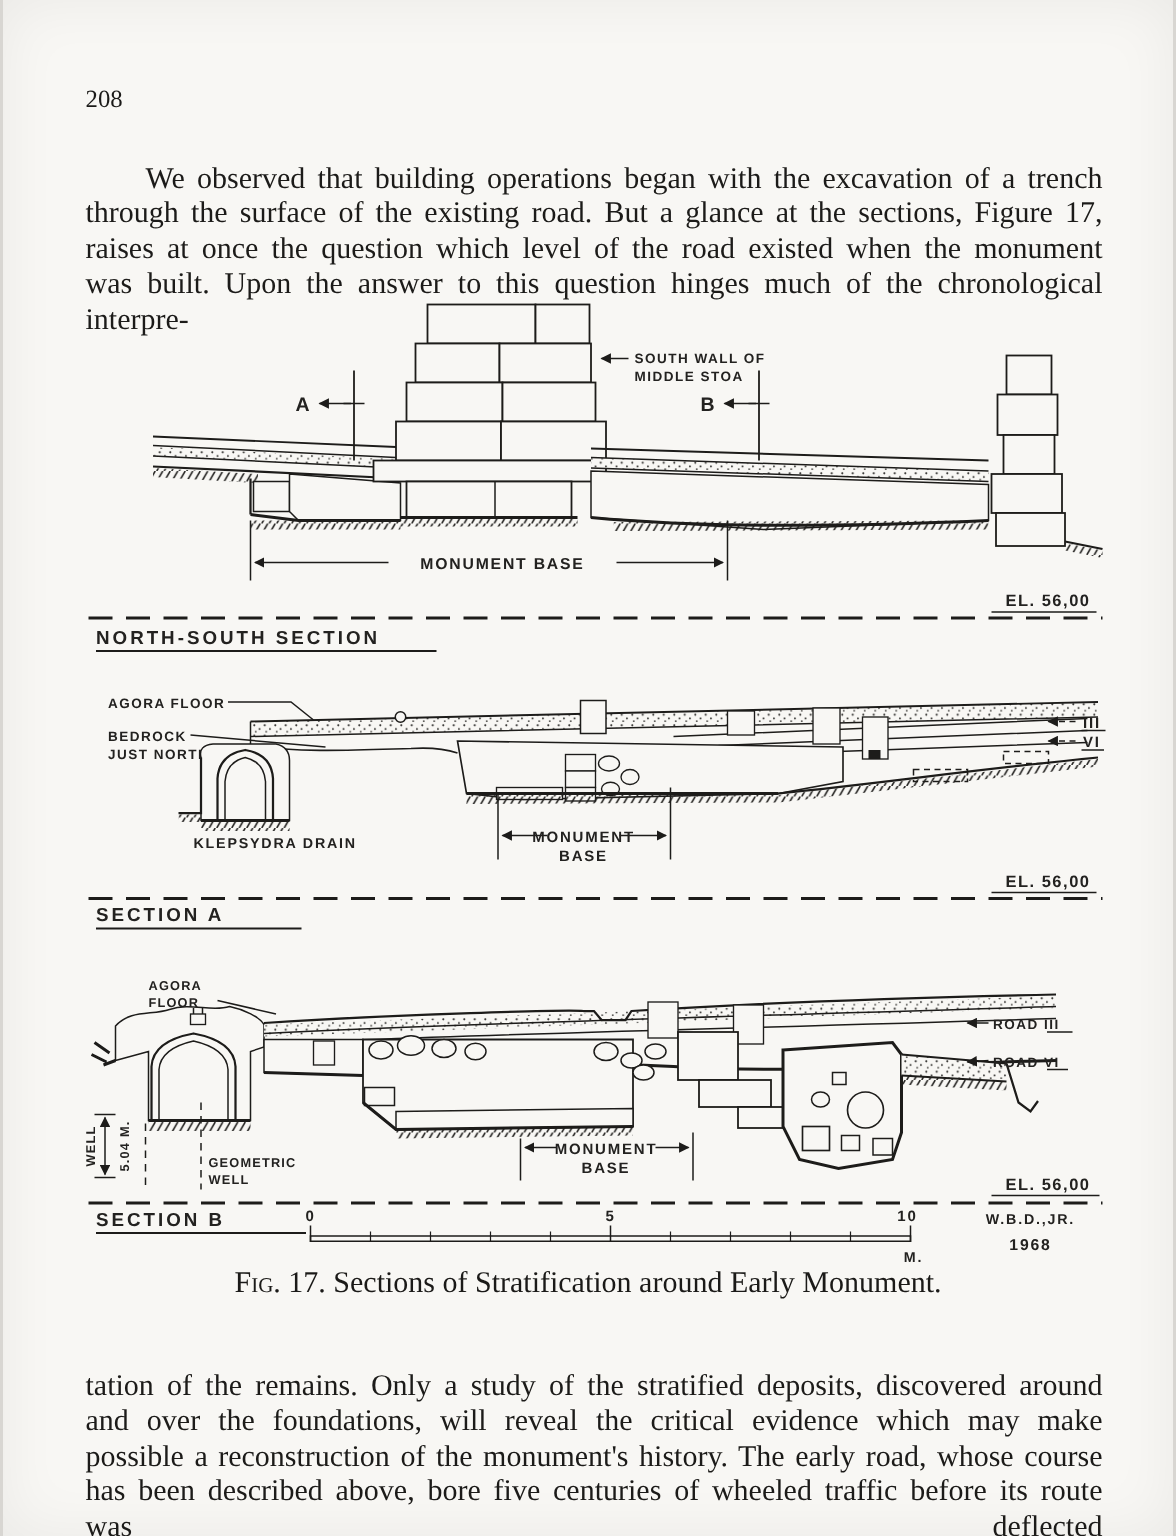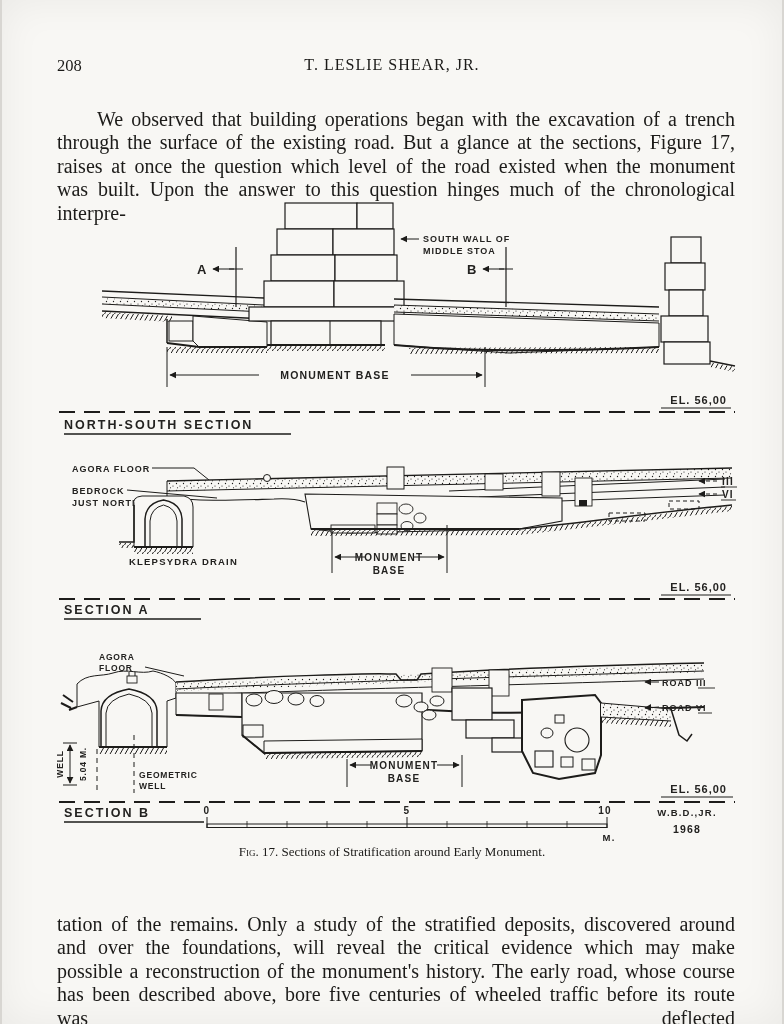--- a/index.html
+++ b/index.html
@@ -7,21 +7,21 @@
         box-shadow:inset 0 0 40px rgba(0,0,0,.06);color:#1b1a18;}
   .body-text{position:absolute;left:55px;width:678px;font-family:"Liberation Serif",serif;
              font-size:20px;line-height:23.4px;text-align:justify;text-align-last:justify;
              word-spacing:2px;color:#1c1b19;}
   #para-top{top:88px;text-indent:40px;}
   #para-bottom{top:893px;}
   #pgnum{position:absolute;left:55px;top:56px;font-family:"Liberation Serif",serif;font-size:16.5px;}
   #rhead{position:absolute;left:0;right:0;top:56px;text-align:center;font-family:"Liberation Serif",serif;
          font-size:16px;letter-spacing:1px;}
   #caption{position:absolute;top:844px;left:0;right:0;text-align:center;
-           font-family:"Liberation Serif",serif;font-size:13px;}
+           font-family:"Liberation Serif",serif;font-size:20px;}
   .fig-label{font-variant:small-caps;}
   #fig17{position:absolute;left:47px;top:195px;}
   
   .ln{stroke:#1d1c1a;fill:none;}
   .pf{fill:#f8f7f4;stroke:#1d1c1a;}
   text.lbl{font-family:"Liberation Sans","DejaVu Sans",sans-serif;font-weight:bold;fill:#232220;}
   .s85{font-size:8.5px;letter-spacing:.8px}
   .s9{font-size:9px;letter-spacing:1px}
   .s95{font-size:9.5px;letter-spacing:1.2px}
   .s10{font-size:10px;letter-spacing:1.2px}
@@ -29,21 +29,20 @@
   .s11{font-size:11px;letter-spacing:1px}
   .s12{font-size:12.5px;letter-spacing:2px}
   .s13{font-size:13px;letter-spacing:1px}
 </style>
 </head>
 <body>
 
 <div id="page">
 
   <div id="pgnum">208</div>
-  <div id="rhead">T. LESLIE SHEAR, JR.</div>
 
   <p id="para-top" class="body-text">We observed that building operations began with the excavation of a trench through the surface of the existing road. But a glance at the sections, Figure 17, raises at once the question which level of the road existed when the monument was built. Upon the answer to this question hinges much of the chronological interpre-</p>
 
   <svg id="fig17" width="690" height="648" viewBox="0 0 690 648">
     <defs>
       <pattern id="hatch" width="6" height="6" patternUnits="userSpaceOnUse">
         <rect width="6" height="6" fill="#f8f7f4"></rect>
         <path d="M-1,7 L7,-1 M-1,1 L1,-1 M5,7 L7,5" stroke="#1d1c1a" stroke-width="1"></path>
       </pattern>
       <pattern id="stipple" width="7" height="7" patternUnits="userSpaceOnUse">

